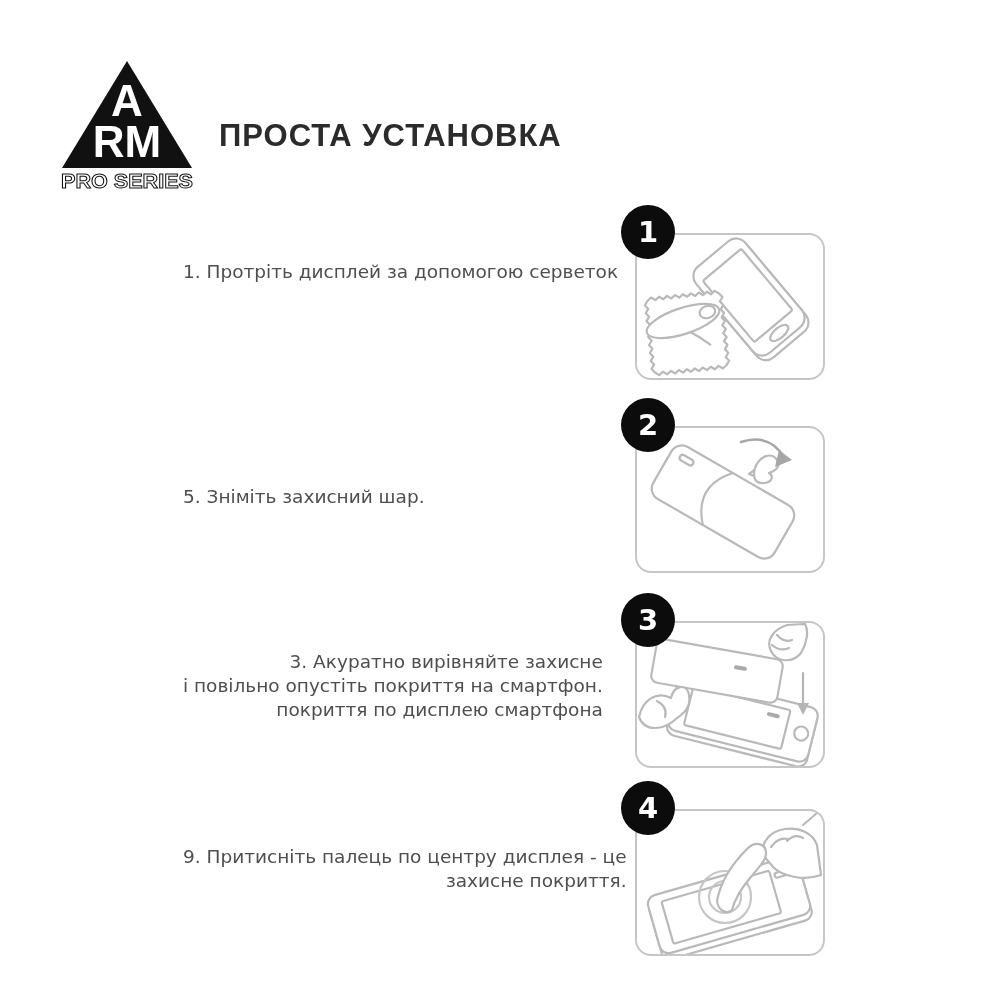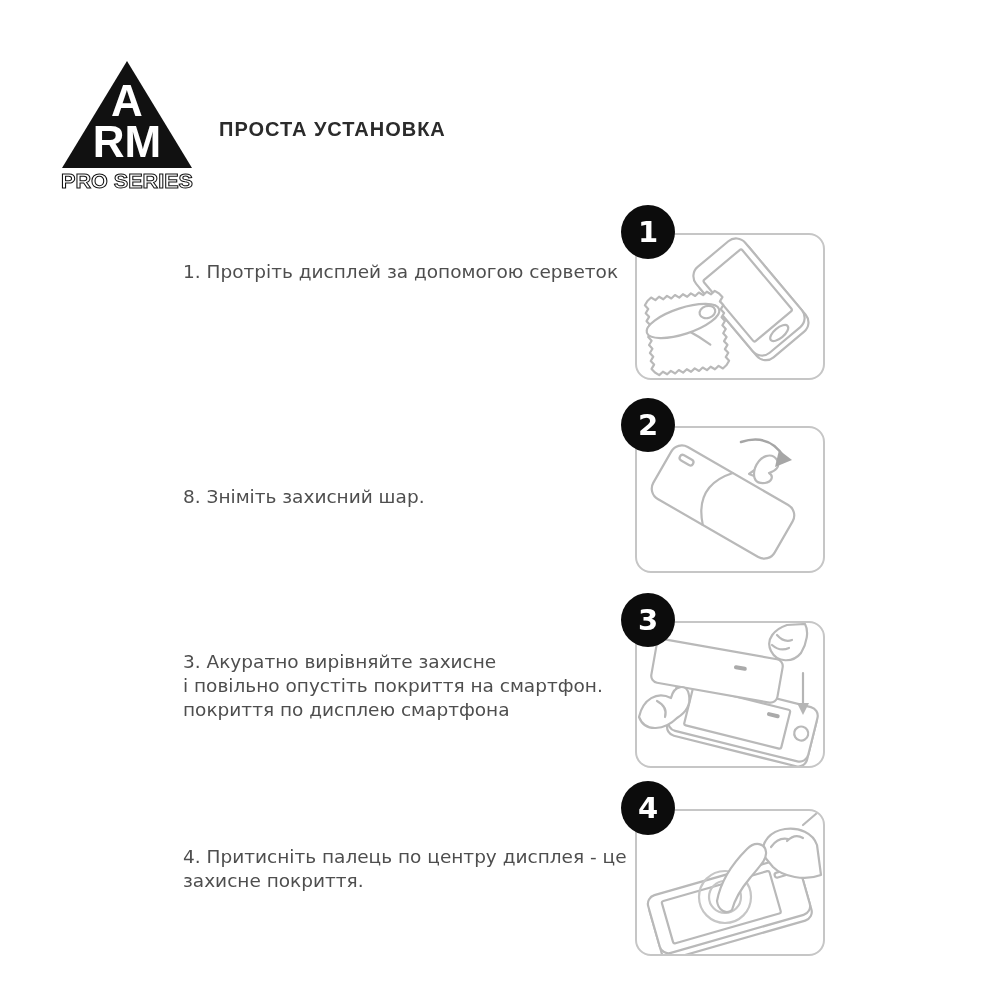--- a/index.html
+++ b/index.html
@@ -2,24 +2,24 @@
 <html><head>
 <meta charset="utf-8">
 <style>
   html,body{margin:0;padding:0;background:#fff;}
   #page{position:relative;width:1000px;height:1000px;background:#fff;overflow:hidden;
         font-family:"DejaVu Sans",sans-serif;}
   
   #logo{position:absolute;left:56px;top:58px;width:140px;height:136px;}
   
   #title{position:absolute;left:219px;top:118px;font-family:"Liberation Sans",sans-serif;
-         font-size:20px;font-weight:bold;letter-spacing:1px;color:#2b2b2b;white-space:nowrap;}
+         font-size:31px;font-weight:bold;letter-spacing:1px;color:#2b2b2b;white-space:nowrap;}
   
   .step-text{position:absolute;left:183px;color:#4e4e4e;font-size:18.5px;line-height:24px;}
-  .step-text div{white-space:nowrap;}
+  .step-text div{white-space:nowrap;text-align:right;}
   #text-1{top:260px;} #text-2{top:485px;} #text-3{top:650px;} #text-4{top:845px;}
   
   .figure{position:absolute;left:615px;width:230px;height:180px;}
   #fig-1{top:205px;} #fig-2{top:398px;} #fig-3{top:593px;} #fig-4{top:781px;}
   .badge{position:absolute;left:6px;top:0;width:54px;height:54px;border-radius:50%;
          background:#0c0c0c;color:#ffffff;display:flex;align-items:center;justify-content:center;
          font-size:29px;font-weight:bold;z-index:2;font-family:"DejaVu Sans",sans-serif;}
   .frame{position:absolute;left:20px;top:28px;width:190px;height:147px;border:2px solid #c6c6c6;
          border-radius:16px;box-sizing:border-box;background:#fff;overflow:hidden;z-index:1;}
   .frame svg{display:block;width:186px;height:143px;}
@@ -38,31 +38,31 @@
     </svg>
   </div>
 
   <div id="title">ПРОСТА УСТАНОВКА</div>
 
   <div class="step-text" id="text-1">
     <div>1. Протріть дисплей за допомогою серветок</div>
   </div>
 
   <div class="step-text" id="text-2">
-    <div>8. Зніміть захисний шар.</div>
+    <div>5. Зніміть захисний шар.</div>
   </div>
 
   <div class="step-text" id="text-3">
     <div>3. Акуратно вирівняйте захисне</div>
     <div>і повільно опустіть покриття на смартфон.</div>
     <div>покриття по дисплею смартфона</div>
   </div>
 
   <div class="step-text" id="text-4">
-    <div>4. Притисніть палець по центру дисплея - це</div>
+    <div>9. Притисніть палець по центру дисплея - це</div>
     <div>захисне покриття.</div>
   </div>
 
   <div class="figure" id="fig-1">
     <div class="badge">1</div>
     <div class="frame">
       <svg viewBox="0 0 186 143">
         <g stroke="#b9b9b9" stroke-width="2.2" fill="#ffffff" stroke-linejoin="round" stroke-linecap="round">
           <g transform="translate(112,62) rotate(-40)">
             <rect x="-32" y="-50" width="64" height="112" rx="12"></rect>

